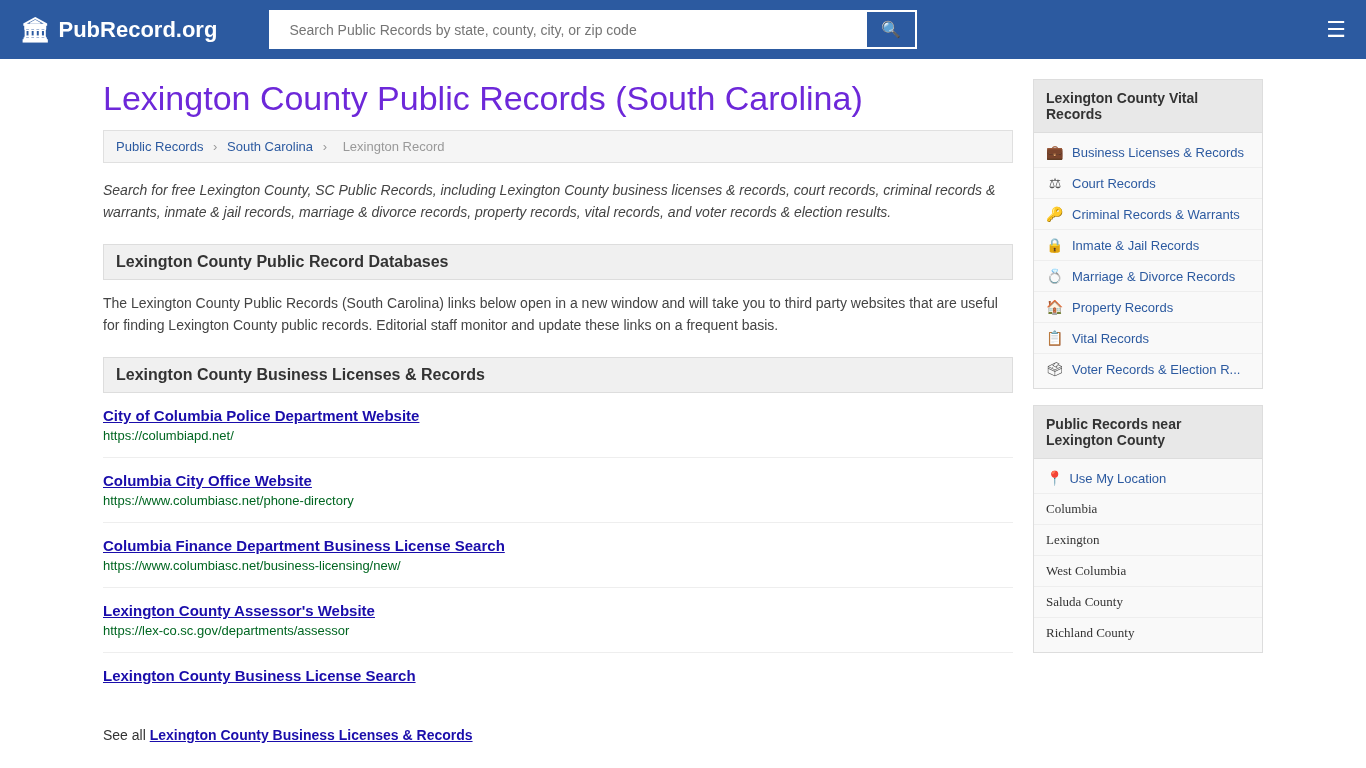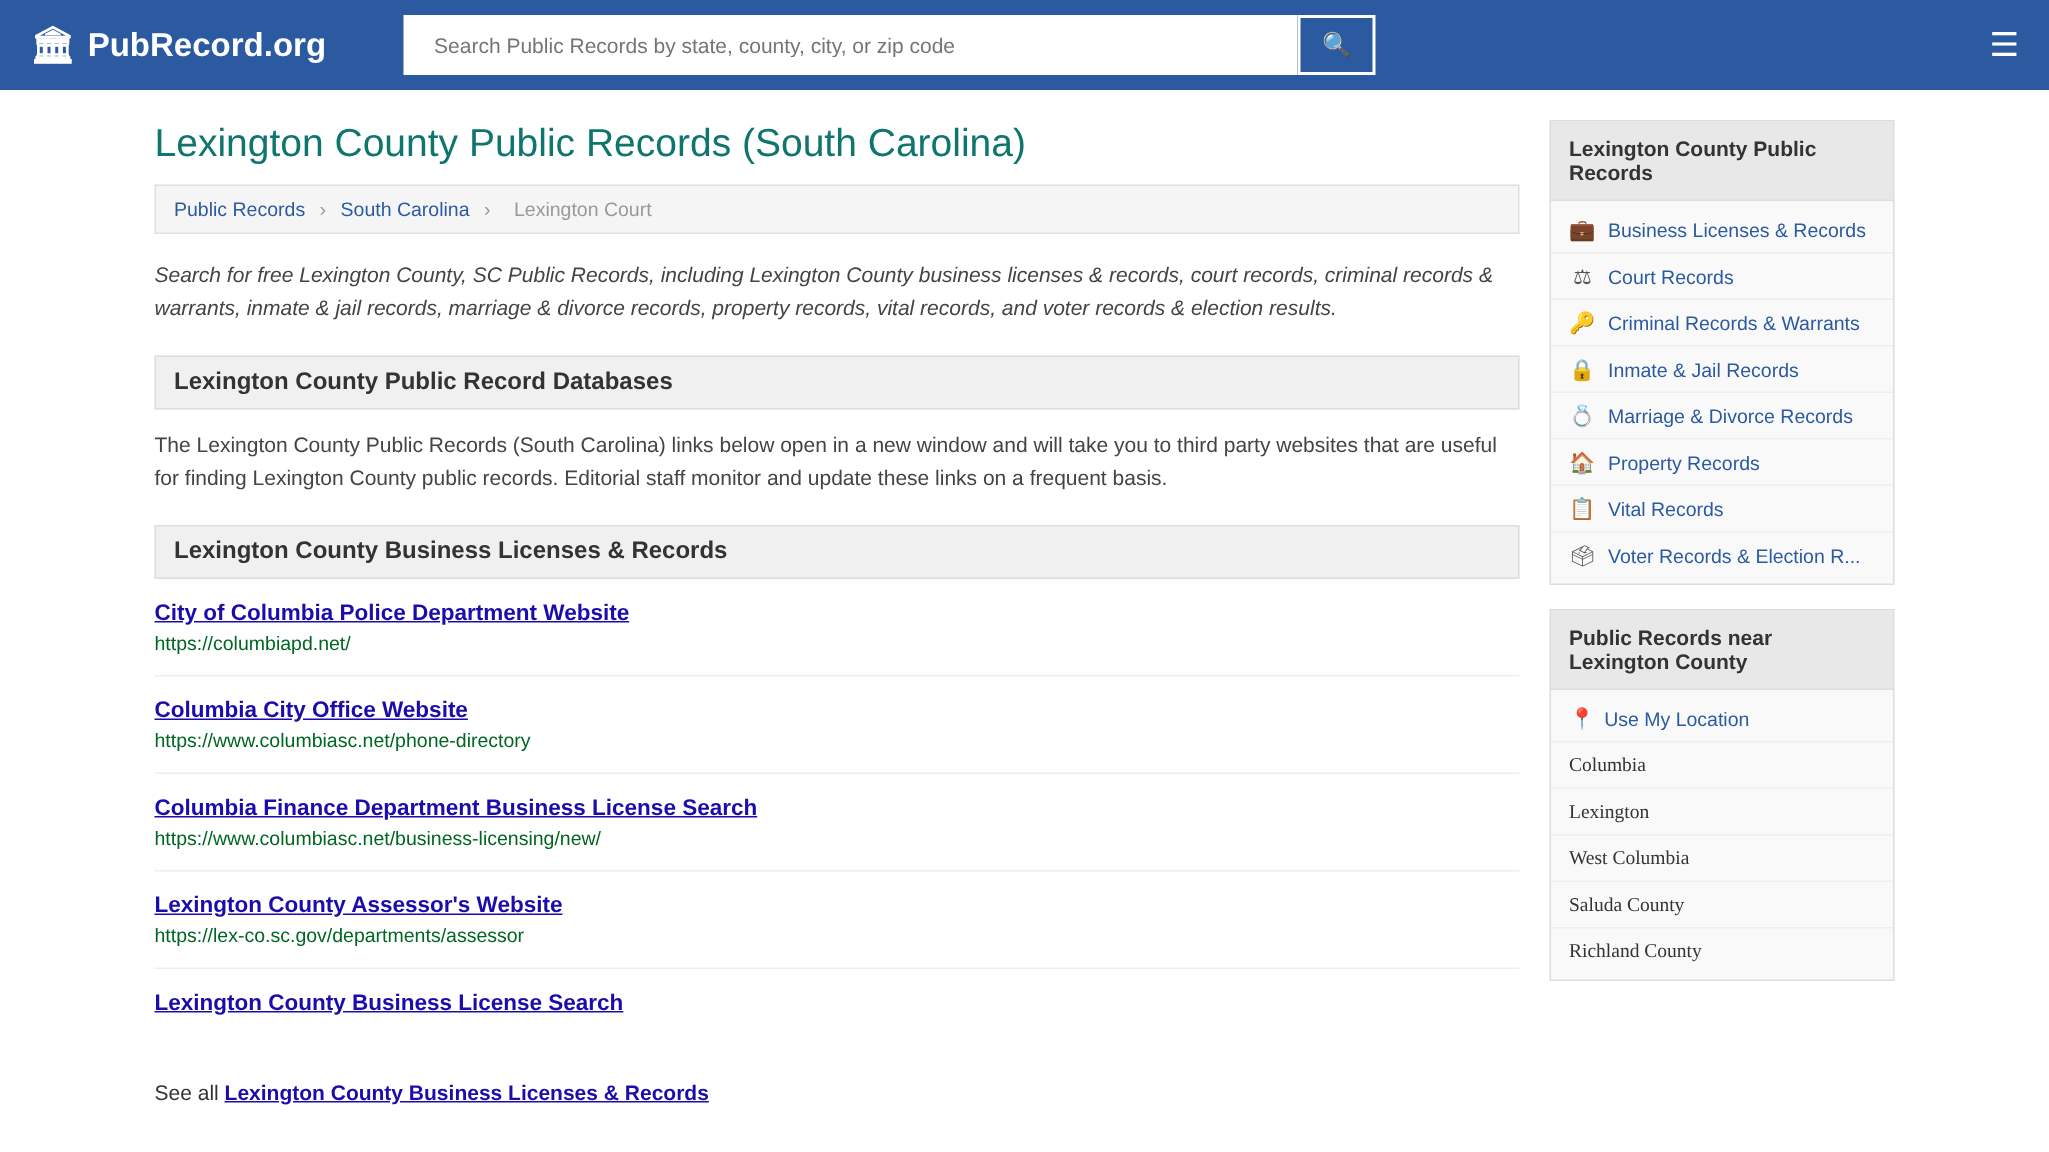--- a/index.html
+++ b/index.html
@@ -68,23 +68,23 @@
     .content-area {
       flex: 1;
     }
     .sidebar {
       width: 230px;
       flex-shrink: 0;
     }
 
     
     .page-title {
-      font-size: 26px;
+      font-size: 34px;
       font-weight: normal;
-      color: #0f766e;
+      color: #6d28d9;
       margin-bottom: 12px;
     }
 
     
     .breadcrumb {
       background: #f5f5f5;
       border: 1px solid #e0e0e0;
       padding: 8px 12px;
       font-size: 13px;
       color: #666;
@@ -254,21 +254,21 @@
 
   <div class="content-area">
 
     <h1 class="page-title">Lexington County Public Records (South Carolina)</h1>
 
     <div class="breadcrumb">
       <a href="#">Public Records</a>
       <span>›</span>
       <a href="#">South Carolina</a>
       <span>›</span>
-      <span>Lexington Court</span>
+      <span>Lexington Record</span>
     </div>
 
     <p class="description">Search for free Lexington County, SC Public Records, including Lexington County business licenses &amp; records, court records, criminal records &amp; warrants, inmate &amp; jail records, marriage &amp; divorce records, property records, vital records, and voter records &amp; election results.</p>
 
     <div class="section-heading">Lexington County Public Record Databases</div>
     <p class="db-description">The Lexington County Public Records (South Carolina) links below open in a new window and will take you to third party websites that are useful for finding Lexington County public records. Editorial staff monitor and update these links on a frequent basis.</p>
 
     <div class="business-heading">Lexington County Business Licenses &amp; Records</div>
 
     <div>
@@ -295,21 +295,21 @@
 
     <p class="see-all">
       <span>See all </span><a href="#">Lexington County Business Licenses &amp; Records</a>
     </p>
 
   </div>
 
   <div class="sidebar">
 
     <div class="sidebar-box">
-      <div class="sidebar-box-header">Lexington County Public Records</div>
+      <div class="sidebar-box-header">Lexington County Vital Records</div>
       <div class="sidebar-box-content">
         <a class="sidebar-item" href="#">
           <span class="sidebar-item-icon">💼</span>
           <span>Business Licenses &amp; Records</span>
         </a>
         <a class="sidebar-item" href="#">
           <span class="sidebar-item-icon">⚖</span>
           <span>Court Records</span>
         </a>
         <a class="sidebar-item" href="#">

